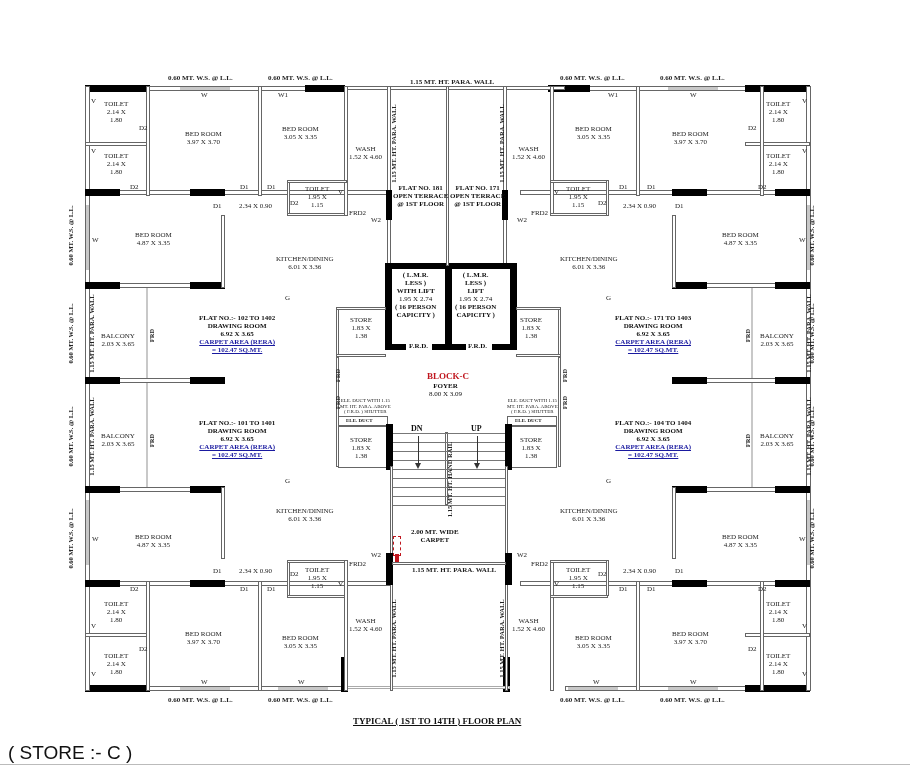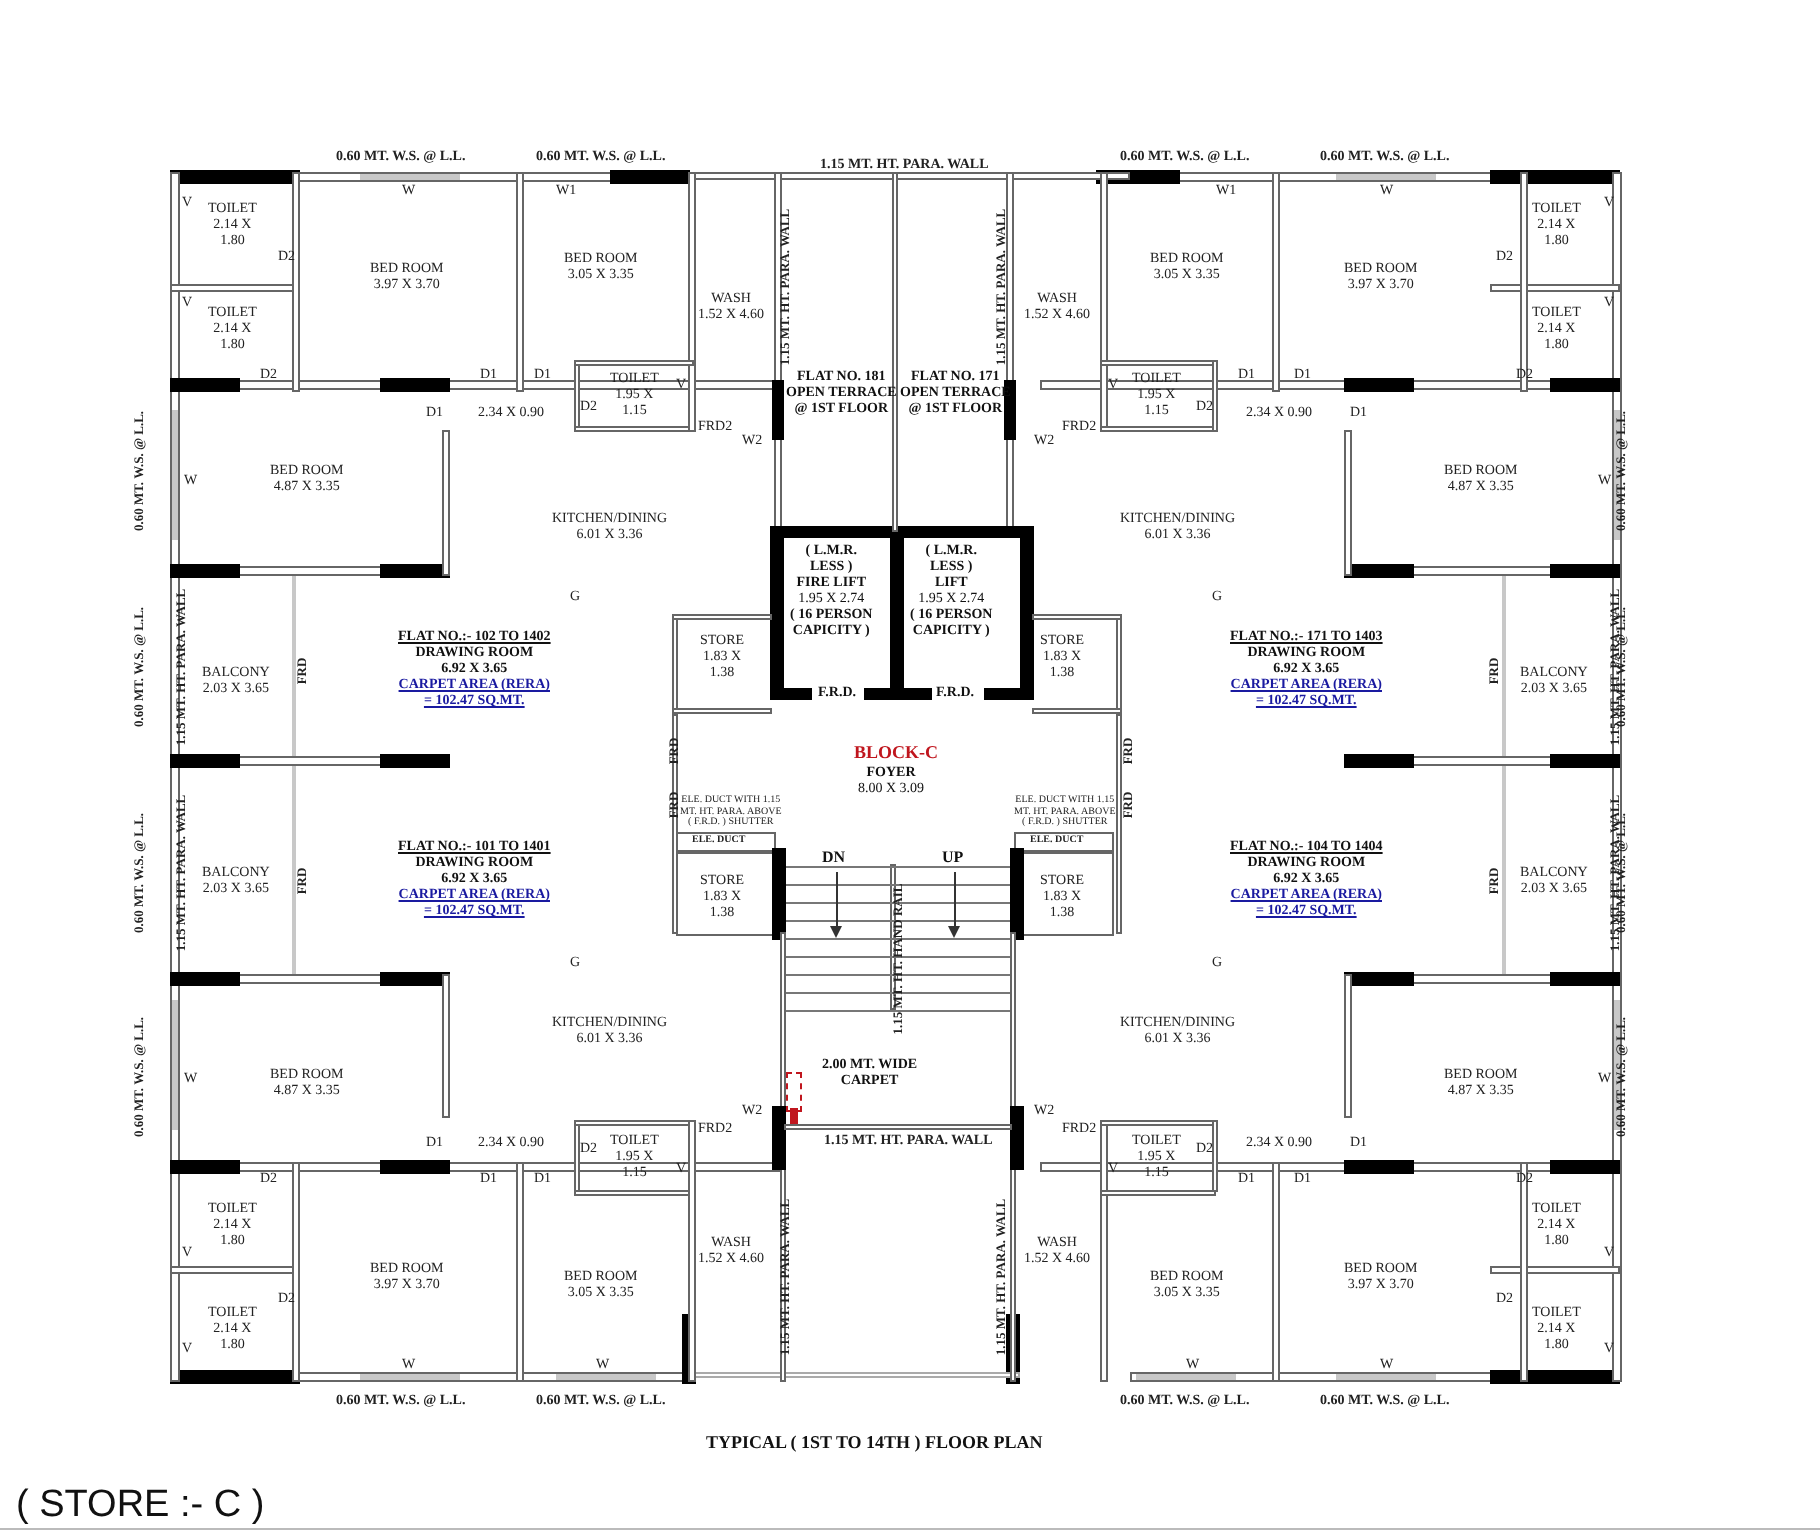--- a/index.html
+++ b/index.html
@@ -5,24 +5,24 @@
   html,body{margin:0;padding:0;background:#fff;}
   body{width:910px;height:768px;position:relative;overflow:hidden;font-family:"Liberation Serif","DejaVu Serif",serif;color:#111;}
   .abs{position:absolute;}
   .lbl{position:absolute;font-size:7px;line-height:8px;text-align:center;white-space:nowrap;color:#222;}
   .bold{font-weight:bold;}
   .vt{position:absolute;font-size:6.5px;font-weight:bold;white-space:nowrap;transform:rotate(-90deg);transform-origin:center center;color:#222;}
   .wall{position:absolute;background:#fff;border:1px solid #666;box-sizing:border-box;}
   .blk{position:absolute;background:#000;}
   .win{position:absolute;background:#c8c8c8;}
   .flat{position:absolute;font-size:7px;line-height:8px;text-align:center;font-weight:bold;white-space:nowrap;}
-  .flat .u{text-decoration:underline;}
+  .flat .u{}
   .flat .blue{color:#1a1aa0;text-decoration:underline;}
   .step{position:absolute;height:1px;background:#777;}
-  .title{position:absolute;font-size:9px;font-weight:bold;white-space:nowrap;}
+  .title{position:absolute;font-size:9px;font-weight:bold;text-decoration:underline;white-space:nowrap;}
   .block-caption{position:absolute;font-family:"Liberation Sans","DejaVu Sans",sans-serif;font-size:19px;white-space:nowrap;}
   .sepline{position:absolute;left:0;top:764px;width:910px;height:1px;background:#bbb;}
 </style>
 </head>
 <body>
 
 <div class="abs" style="left:0;top:0;width:910px;height:768px;">
 
   <div class="wall" style="left:85px;top:86px;width:260px;height:5px;"></div>
   <div class="blk" style="left:85px;top:85px;width:65px;height:7px;"></div>
@@ -298,21 +298,21 @@
 
 <div class="flat" style="left:393px;top:184px;">
   <span>FLAT NO. 181</span><br><span>OPEN TERRACE</span><br><span>@ 1ST FLOOR</span>
 </div>
 <div class="flat" style="left:450px;top:184px;">
   <span>FLAT NO. 171</span><br><span>OPEN TERRACE</span><br><span>@ 1ST FLOOR</span>
 </div>
 
 <div class="flat" style="left:395px;top:271px;">
   <span>( L.M.R.</span><br><span>LESS )</span><br>
-  <span>FIRE LIFT</span><br><span style="font-weight:normal">1.95 X 2.74</span><br>
+  <span>WITH LIFT</span><br><span style="font-weight:normal">1.95 X 2.74</span><br>
   <span>( 16 PERSON</span><br><span>CAPICITY )</span>
 </div>
 <div class="flat" style="left:455px;top:271px;">
   <span>( L.M.R.</span><br><span>LESS )</span><br>
   <span>LIFT</span><br><span style="font-weight:normal">1.95 X 2.74</span><br>
   <span>( 16 PERSON</span><br><span>CAPICITY )</span>
 </div>
 <div class="flat" style="left:409px;top:342px;">F.R.D.</div>
 <div class="flat" style="left:468px;top:342px;">F.R.D.</div>
 

